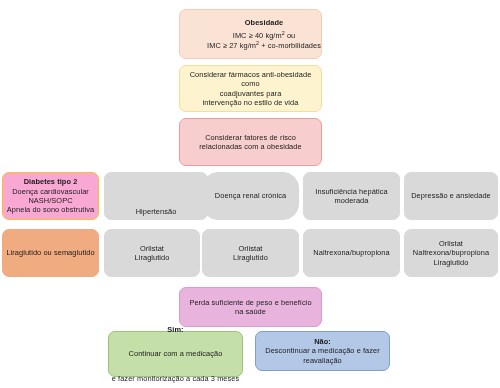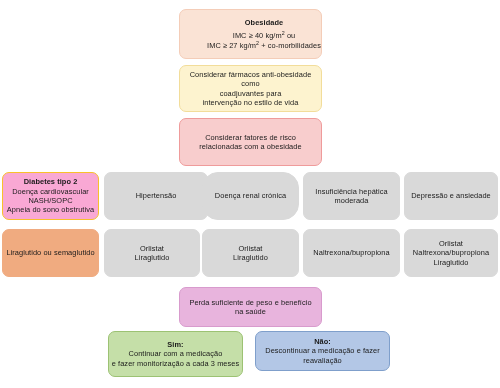--- a/index.html
+++ b/index.html
@@ -82,21 +82,21 @@
     <span class="line">relacionadas com a obesidade</span>
   </div>
 
   <div class="node t-orange" style="left:2px; top:172px; width:97px; height:48px;">
     <span class="title">Diabetes tipo 2</span>
     <span class="line">Doença cardiovascular</span>
     <span class="line">NASH/SOPC</span>
     <span class="line">Apneia do sono obstrutiva</span>
   </div>
 
-  <div class="node t-grey" style="left:104px; top:172px; width:104px; height:48px;">
+  <div class="node t-grey" style="left:104px; top:172px; width:104px; height:48px;justify-content:flex-end;">
     <span class="line">Hipertensão</span>
   </div>
 
   <div class="node t-grey" style="left:202px; top:172px; width:97px; height:48px;border-radius:16px;">
     <span class="line">Doença renal crónica</span>
   </div>
 
   <div class="node t-grey" style="left:303px; top:172px; width:97px; height:48px;">
     <span class="line">Insuficiência hepática</span>
     <span class="line">moderada</span>
@@ -128,21 +128,21 @@
     <span class="line">Orlistat</span>
     <span class="line">Naltrexona/bupropiona</span>
     <span class="line">Liraglutido</span>
   </div>
 
   <div class="node t-violet" style="left:179px; top:287px; width:143px; height:40px;">
     <span class="line">Perda suficiente de peso e benefício</span>
     <span class="line">na saúde</span>
   </div>
 
-  <div class="node t-green" style="left:108px; top:331px; width:135px; height:46px;">
+  <div class="node t-green" style="left:108px; top:331px; width:135px; height:46px;gap:15px;">
     <span class="title">Sim:</span>
     <span class="line">Continuar com a medicação</span>
     <span class="line">e fazer monitorização a cada 3 meses</span>
   </div>
 
   <div class="node t-blue" style="left:255px; top:331px; width:135px; height:40px;">
     <span class="title">Não:</span>
     <span class="line">Descontinuar a medicação e fazer</span>
     <span class="line">reavaliação</span>
   </div>

